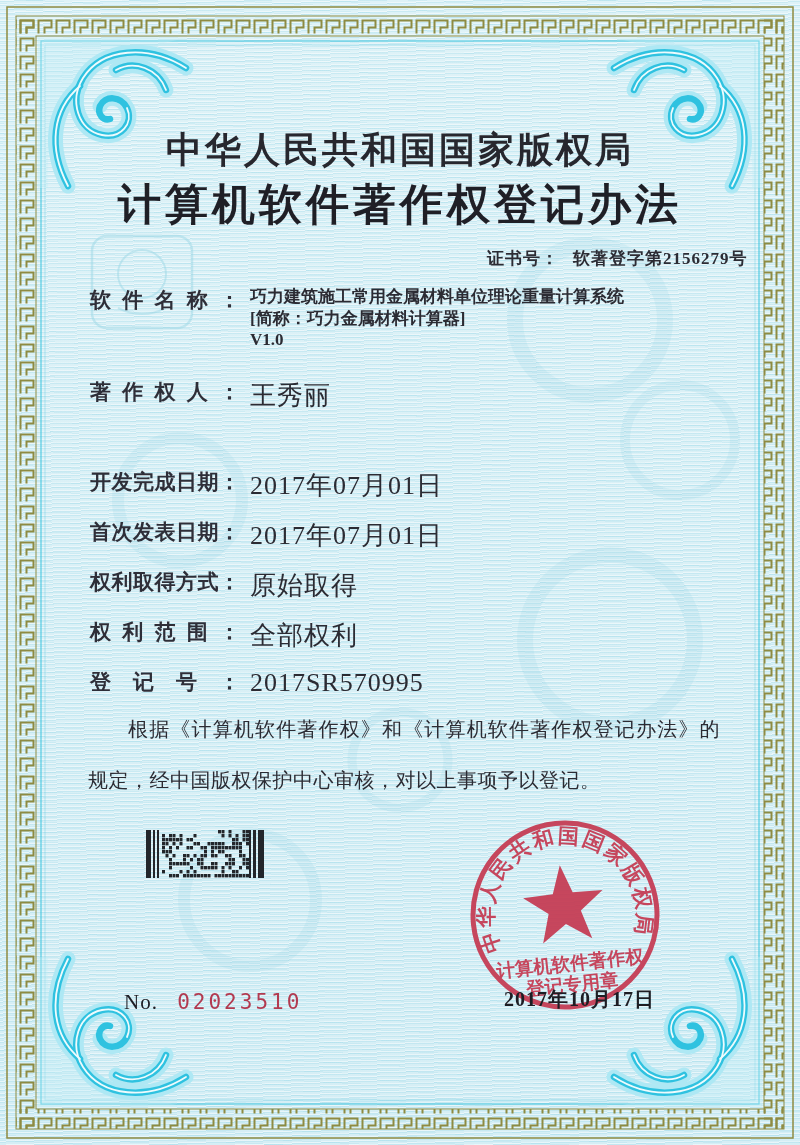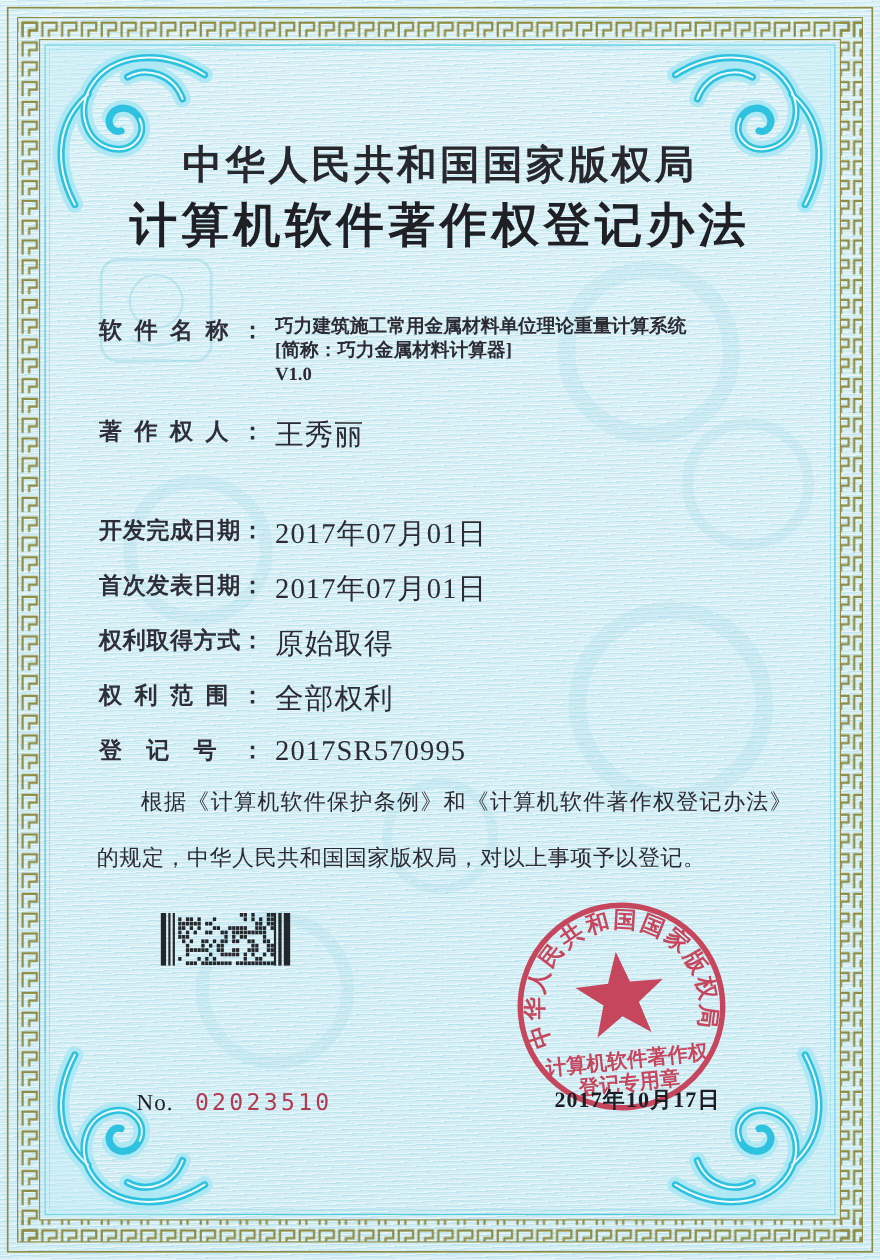--- a/index.html
+++ b/index.html
@@ -107,20 +107,23 @@
 
     <use href="#cornerScroll" transform="translate(38,38)"></use>
     <use href="#cornerScroll" transform="translate(762,38) scale(-1,1)"></use>
     <use href="#cornerScroll" transform="translate(38,1107) scale(1,-1)"></use>
     <use href="#cornerScroll" transform="translate(762,1107) scale(-1,-1)"></use>
   </svg>
 
   <div class="abs authority">中华人民共和国国家版权局</div>
   <div class="abs cert-title">计算机软件著作权登记办法</div>
 
+  <div class="abs cert-no">
+    <span>证书号：</span><span class="gap"></span><span>软著登字第2156279号</span>
+  </div>
 
   <div class="abs row" style="top:286px">
     <span class="flabel">软件名称：</span>
     <div class="multival">
       <div>巧力建筑施工常用金属材料单位理论重量计算系统</div>
       <div>[简称：巧力金属材料计算器]</div>
       <div>V1.0</div>
     </div>
   </div>
 
@@ -147,21 +150,21 @@
   <div class="abs row" style="top:618px">
     <span class="flabel">权利范围：</span>
     <span class="fvalue">全部权利</span>
   </div>
 
   <div class="abs row" style="top:668px">
     <span class="flabel">登记号：</span>
     <span class="fvalue">2017SR570995</span>
   </div>
 
-  <p class="abs statement">根据《计算机软件保护条例》和《计算机软件著作权登记办法》的规定，中华人民共和国国家版权局，对以上事项予以登记。</p>
+  <p class="abs statement">根据《计算机软件著作权》和《计算机软件著作权登记办法》的规定，经中国版权保护中心审核，对以上事项予以登记。</p>
 
   <div class="abs barcode-wrap">
     <svg width="118" height="48" viewBox="0 0 118 48">
         <rect x="0" y="0" width="5" height="48" fill="#23262b"></rect>
         <rect x="7" y="0" width="2" height="48" fill="#23262b"></rect>
         <rect x="11" y="0" width="2" height="48" fill="#23262b"></rect>
         <rect x="103" y="0" width="2" height="48" fill="#23262b"></rect>
         <rect x="107" y="0" width="3" height="48" fill="#23262b"></rect>
         <rect x="112" y="0" width="6" height="48" fill="#23262b"></rect>
         <rect x="72" y="0" width="3" height="3.4" fill="#23262b"></rect>

